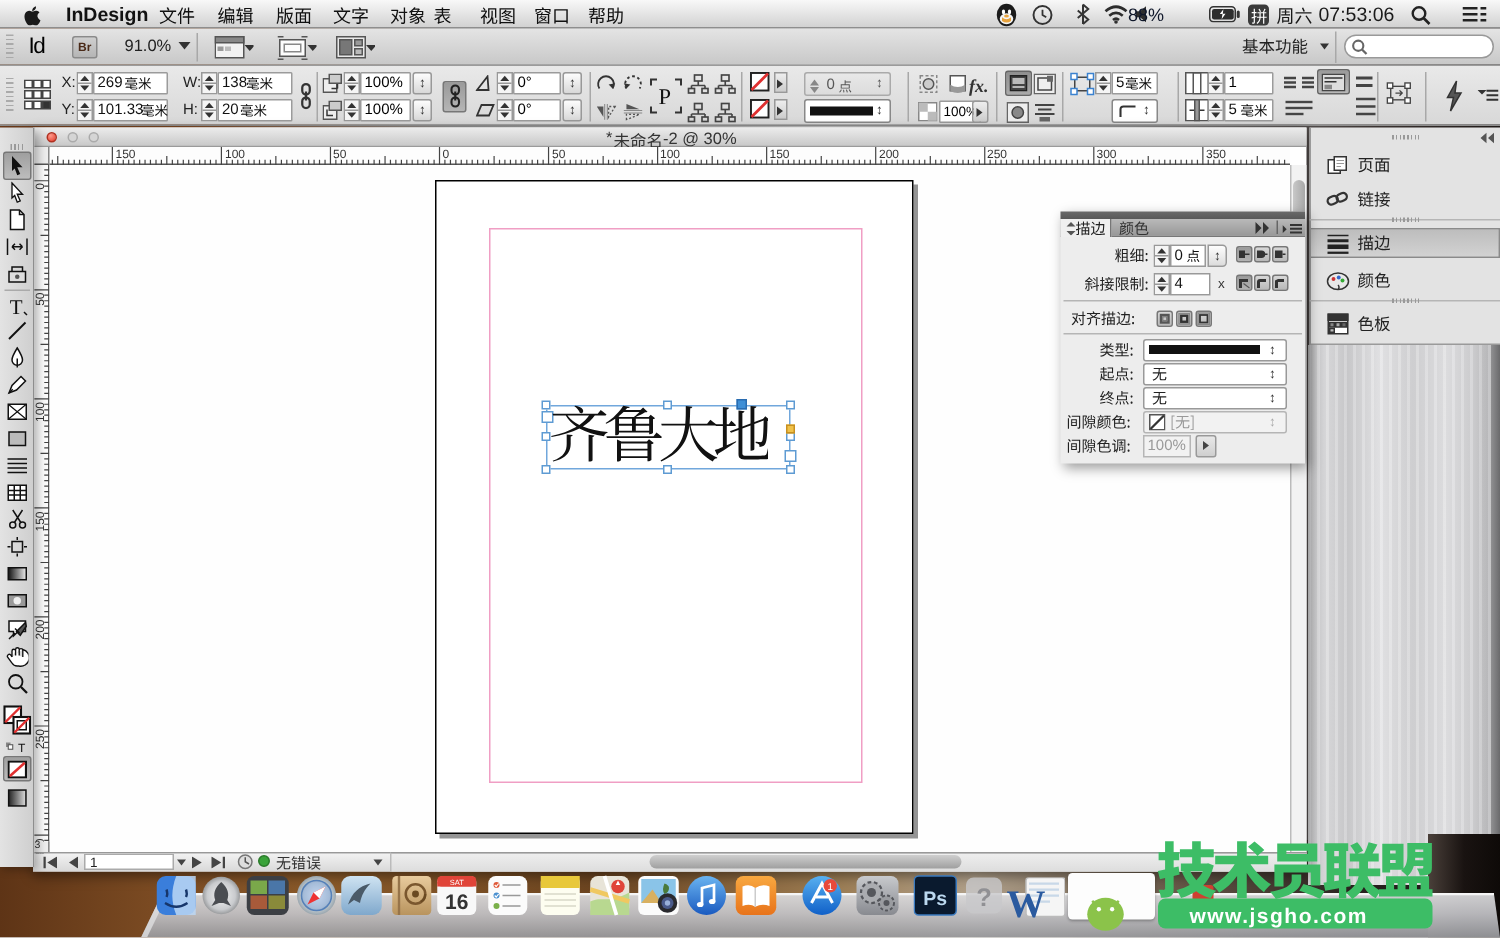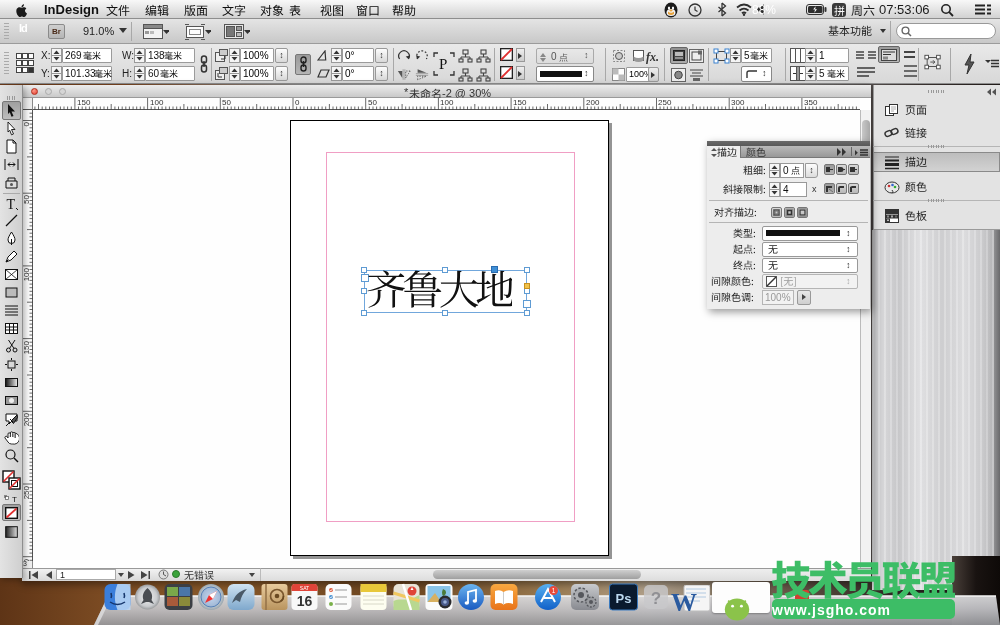--- a/index.html
+++ b/index.html
@@ -115,21 +115,21 @@
       <g fill="none" stroke="#2e2e2e" stroke-width="1.8">
         <path d="M2 4.5 Q9 -1.5 16 4.5"></path>
         <path d="M4.5 7.5 Q9 3.7 13.5 7.5"></path>
         <path d="M7 10.3 Q9 8.6 11 10.3"></path>
       </g>
       <circle cx="9" cy="11.7" r="1.2" fill="#2e2e2e"></circle>
     </svg>
 <svg class="abs" style="left:757px;top:4px" width="11" height="11" viewBox="0 0 11 11">
       <path fill="#2e2e2e" d="M0 3.5 L3 3.5 L7 0.2 L7 10.8 L3 7.5 L0 7.5 Z"></path>
     </svg>
-<div class="abs" style="left:752px;top:3px;font-size:12px;color:#ffffff">88%</div>
+<div class="abs" style="left:752px;top:3px;font-size:12px;color:#0f172a">88%</div>
 <svg class="abs" style="left:806px;top:4px" width="21" height="11" viewBox="0 0 21 11">
       <rect x="0.5" y="0.5" width="17" height="10" rx="2.5" fill="none" stroke="#333"></rect>
       <rect x="18.5" y="3" width="2" height="5" rx="1" fill="#333"></rect>
       <rect x="2" y="2" width="14.5" height="7" rx="1.5" fill="#2e2e2e"></rect>
       <path d="M9.6 2.2 L7.2 5.4 L9 5.4 L8.4 8.8 L11 5.2 L9.2 5.2 Z" fill="#fff"></path>
     </svg>
 
 <div class="abs" style="left:832px;top:2.5px;width:14px;height:14px;background:#3a3a3a;border-radius:3px"></div>
 <div style="position:absolute;left:833.5px;top:4px;line-height:0">
       <svg class="" style="" width="11" height="14" viewBox="0 0 11 14">
@@ -152,21 +152,21 @@
       <path d="M9.2 9.2 L13 13" stroke="#222" stroke-width="1.8"></path>
     </svg>
 <svg class="abs" style="left:975px;top:4px" width="16" height="11" viewBox="0 0 16 11">
       <g stroke="#222" stroke-width="1.8">
         <path d="M0 1.5 H10 M0 5.5 H10 M0 9.5 H10"></path>
         <path d="M12 1.5 H16 M12 5.5 H16 M12 9.5 H16"></path>
       </g>
     </svg>
 <div class="abs" style="left:0;top:19px;width:1000px;height:25px;background:linear-gradient(#e4e4e4,#c8c8c8);border-bottom:1px solid #9b9b9b"></div>
 <div class="abs" style="left:4px;top:23px;width:5px;height:16px;background:repeating-linear-gradient(#aaa 0 1px,transparent 1px 3px)"></div>
-<div class="abs" style="left:19px;top:22px;font-size:11px;font-weight:bold;color:#ffffff;letter-spacing:-1px">Id</div>
+<div class="abs" style="left:19px;top:22px;font-size:15px;font-weight:normal;color:#000000;letter-spacing:-1px">Id</div>
 <div class="abs" style="left:48px;top:24px;width:17px;height:15px;background:linear-gradient(#cfcfcf,#b5b5b5);border:1px solid #8a8a8a;border-radius:2px;font-size:8px;font-weight:bold;color:#4a2a18;text-align:center;line-height:14px">Br</div>
 <div class="abs" style="left:83px;top:25px;font-size:11px;color:#222">91.0%</div>
     <div class="abs" style="left:119px;top:28px;width:0;height:0;border:4px solid transparent;border-top:5px solid #333"></div>
 <div class="sep" style="left:131px;top:22px;height:19px"></div>
 <svg class="abs" style="left:143px;top:24px" width="26" height="16" viewBox="0 0 26 16">
       <rect x="0.5" y="0.5" width="19" height="14" fill="#f2f2f2" stroke="#555"></rect>
       <rect x="0.5" y="0.5" width="19" height="4" fill="#888" stroke="#555"></rect>
       <rect x="2" y="7" width="4" height="3" fill="#999"></rect>
       <rect x="7" y="7" width="4" height="3" fill="#bbb"></rect>
       <path d="M21 6 l8 0" stroke="none"></path>
@@ -269,21 +269,21 @@
       </svg>
     </div>
 <div class="lbl" style="left:122px;top:68px">H:</div>
 <svg class="abs" style="left:134px;top:66px" width="11" height="15" viewBox="0 0 11 15">
       <rect x="0.5" y="0.5" width="10" height="14" fill="#f5f5f5" stroke="#999"></rect>
       <path d="M2.5 6 L5.5 2.5 L8.5 6 Z" fill="#333"></path>
       <path d="M2.5 9 L5.5 12.5 L8.5 9 Z" fill="#333"></path>
       <path d="M1 7.5 h9" stroke="#999"></path>
     </svg>
 <div class="fld" style="left:145px;top:66px;width:50px;height:15px"></div>
-    <div class="abs" style="left:148px;top:68px;font-size:10px;color:#111">60</div>
+    <div class="abs" style="left:148px;top:68px;font-size:10px;color:#111">20</div>
 <div style="position:absolute;left:160px;top:68px;line-height:0">
       <svg class="" style="" width="18" height="11" viewBox="0 0 18 11">
         <g fill="#111">
           <path transform="translate(0.0,9.0) scale(0.009000,-0.009000)" d="M70 421V256H137V366H864V262H932V421ZM268 601H737V522H268ZM194 648V474H816V648ZM430 826C444 807 458 783 470 761H55V701H947V761H555C541 787 519 822 499 849ZM727 356C605 327 378 306 196 297C202 284 209 265 211 252C280 255 356 260 431 266V212L127 192L132 143L431 163V107L79 84L84 32L431 55V30C431 -48 464 -66 584 -66C609 -66 809 -66 837 -66C925 -66 949 -43 959 49C938 53 911 61 894 71C890 1 880 -10 830 -10C787 -10 618 -10 586 -10C518 -10 504 -3 504 30V60L905 87L900 138L504 112V168L846 191L841 239L504 217V273C601 283 691 296 759 311Z"></path>
           <path transform="translate(9.0,9.0) scale(0.009000,-0.009000)" d="M813 791C779 712 716 604 667 539L731 509C782 572 845 672 894 758ZM116 753C173 679 232 580 253 516L327 549C302 614 242 711 184 782ZM459 839V455H58V380H400C313 239 168 100 35 29C53 13 77 -15 91 -34C223 47 366 190 459 343V-80H538V346C634 198 779 54 911 -25C924 -5 949 25 968 39C835 108 688 244 598 380H941V455H538V839Z"></path>
         </g>
       </svg>
     </div>
 <svg class="abs" style="left:198px;top:55px" width="12" height="18" viewBox="0 0 12 18">
       <g fill="none" stroke="#333" stroke-width="1.5">
@@ -1662,13 +1662,13 @@
         <g fill="#3dbd66">
           <path transform="translate(0.0,40.0) scale(0.040000,-0.040000)" d="M594 855V720H390V587H594V484H406V353H470L424 340C459 257 502 185 554 123C489 85 415 57 332 39C360 8 394 -54 409 -92C504 -64 588 -28 661 21C729 -30 808 -69 902 -96C922 -59 963 0 994 29C911 48 839 78 777 116C859 202 919 311 955 452L861 489L837 484H738V587H954V720H738V855ZM566 353H772C745 297 709 248 665 206C624 250 591 299 566 353ZM143 855V671H35V537H143V383L22 359L58 220L143 240V62C143 48 138 43 124 43C111 43 70 43 35 44C52 7 70 -51 74 -88C147 -88 199 -84 237 -62C275 -40 286 -5 286 61V275L386 301L368 434L286 415V537H378V671H286V855Z"></path>
           <path transform="translate(36.8,40.0) scale(0.040000,-0.040000)" d="M605 762C656 718 728 654 761 613H584V854H423V613H58V470H383C302 332 165 200 14 126C49 95 99 35 125 -3C239 63 341 160 423 274V-96H584V325C666 200 768 84 871 5C898 46 951 106 988 136C862 215 730 344 647 470H941V613H765L877 710C840 750 763 810 713 850Z"></path>
           <path transform="translate(73.6,40.0) scale(0.040000,-0.040000)" d="M325 695H677V640H325ZM172 817V517H840V817ZM413 298V214C413 154 382 69 48 11C84 -19 130 -75 149 -107C504 -26 572 103 572 210V298ZM540 31C649 -5 809 -65 885 -104L959 20C876 57 712 111 610 140ZM125 467V99H277V334H730V117H890V467Z"></path>
           <path transform="translate(110.4,40.0) scale(0.040000,-0.040000)" d="M23 162 52 28 281 69V-95H403V-11C439 -36 482 -79 503 -108C597 -49 658 21 697 93C744 11 807 -53 893 -94C913 -56 955 -1 987 27C871 70 795 161 756 269L757 271H969V402H765V518H944V649H841C867 693 895 747 922 801L775 837C759 779 729 703 701 649H596L683 695C665 737 624 796 585 839L469 784C502 744 536 691 555 649H462V518H618V402H446V271H608C590 181 539 78 403 0V91L477 104L468 228L403 218V691H435V820H38V691H74V169ZM201 691H281V605H201ZM201 488H281V403H201ZM201 286H281V199L201 187Z"></path>
           <path transform="translate(147.2,40.0) scale(0.040000,-0.040000)" d="M145 271V56H27V-68H973V56H863V271H502C558 316 590 376 608 440H766V415C766 403 761 399 748 399C736 399 692 398 660 400C678 370 702 319 710 283C771 283 820 285 859 305C898 324 910 355 910 414V826H500V627C500 553 494 468 437 399V811H83V334H214V381H421L398 361C425 343 477 297 498 271ZM631 715H766V676H631ZM630 579H766V538H627ZM214 543H306V491H214ZM214 648V700H306V648ZM280 56V160H338V56ZM470 56V160H529V56ZM661 56V160H721V56Z"></path>
         </g>
       </svg>
     </div>
 <div class="abs" style="left:772px;top:599px;width:183px;height:20px;background:#3dbd66;border-radius:5px"></div>
-<div class="abs" style="left:772px;top:602px;width:161px;height:15px;font-size:14px;font-weight:bold;color:#fff;letter-spacing:1px;font-family:'Liberation Sans'">www.jsgho.com</div>
+<div class="abs" style="left:772px;top:602px;width:161px;height:15px;font-size:14px;font-weight:bold;color:#fff;text-align:center;letter-spacing:1px;font-family:'Liberation Sans'">www.jsgho.com</div>
 </div>
 </body></html>

